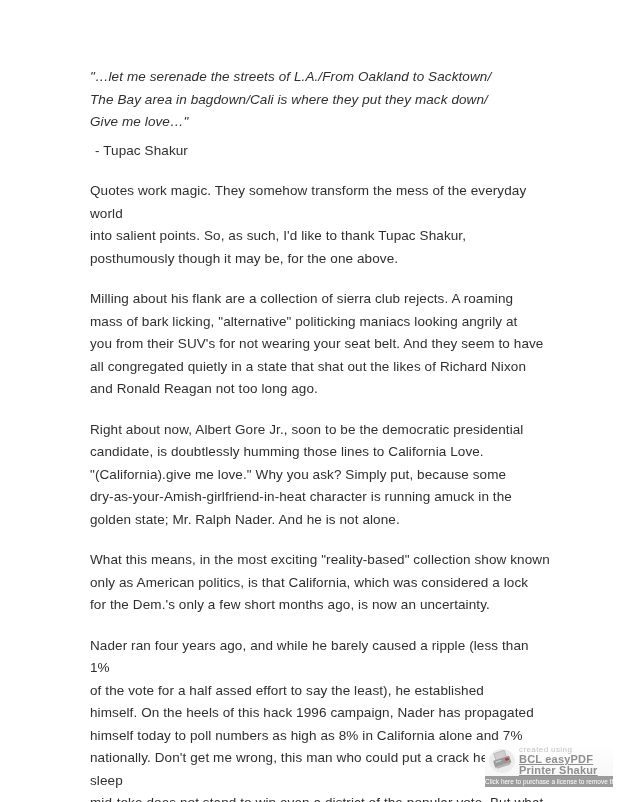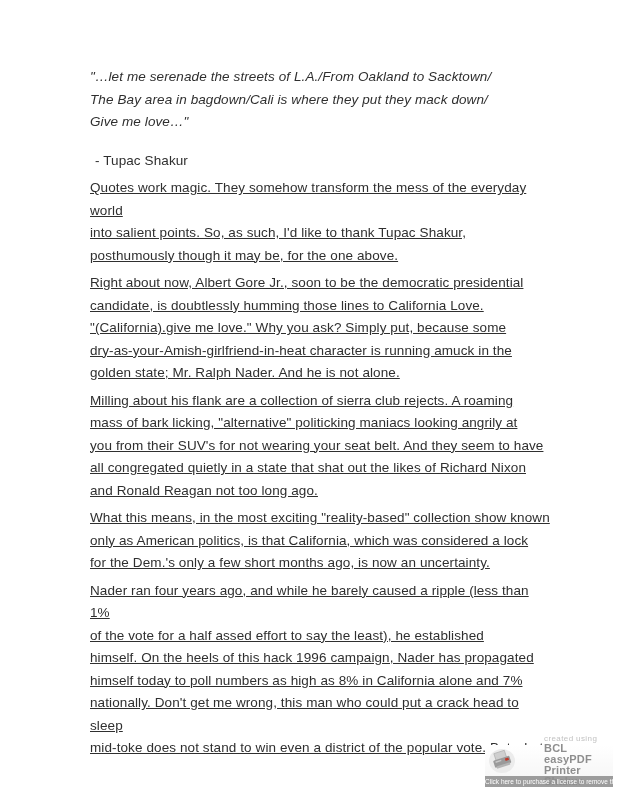--- a/index.html
+++ b/index.html
@@ -24,42 +24,40 @@
     font-size: 13.5px;
     line-height: 22.5px;
     letter-spacing: 0.1px;
   }
   .quote {
     font-style: italic;
     white-space: pre-line;
   }
   .attribution {
     padding-left: 5px;
-    margin-top: 16px;
+    margin-top: 6px;
   }
   .para {
     white-space: pre-line;
-    margin-top: 5px;
-    text-decoration: underline;
+    margin-top: 18px;
   }
   
   .watermark {
     position: absolute;
     right: 7px;
     bottom: 15px;
     width: 128px;
     cursor: pointer;
     background: #fdfdfd;
   }
   .wm-top {
     display: flex;
     align-items: center;
     height: 31px;
     background: linear-gradient(#ffffff, #f7f7f7);
-    gap: 25px;
   }
   .wm-icon {
     width: 34px;
     height: 30px;
     display: flex;
     align-items: center;
     justify-content: center;
     flex: 0 0 34px;
   }
   .wm-text {
@@ -72,20 +70,21 @@
     line-height: 9px;
     color: #c2c2c2;
     letter-spacing: 0.4px;
   }
   .wm-brand, .wm-product {
     font-size: 11px;
     line-height: 11px;
     font-weight: bold;
     color: #8e8e8e;
     letter-spacing: 0.2px;
+    text-decoration: underline;
   }
   .wm-bar {
     height: 11px;
     background: #9c9c9c;
     color: #ffffff;
     font-size: 6.5px;
     line-height: 11px;
     text-align: center;
     white-space: nowrap;
     overflow: hidden;
@@ -98,30 +97,30 @@
 
   <div class="content">
     <div class="quote">"…let me serenade the streets of L.A./From Oakland to Sacktown/
 The Bay area in bagdown/Cali is where they put they mack down/
 Give me love…"</div>
     <div class="attribution">- Tupac Shakur</div>
 
     <p class="para">Quotes work magic. They somehow transform the mess of the everyday world
 into salient points. So, as such, I'd like to thank Tupac Shakur,
 posthumously though it may be, for the one above.</p>
+    <p class="para">Milling about his flank are a collection of sierra club rejects. A roaming
+mass of bark licking, "alternative" politicking maniacs looking angrily at
+you from their SUV's for not wearing your seat belt. And they seem to have
+all congregated quietly in a state that shat out the likes of Richard Nixon
+and Ronald Reagan not too long ago.</p>
     <p class="para">Right about now, Albert Gore Jr., soon to be the democratic presidential
 candidate, is doubtlessly humming those lines to California Love.
 "(California).give me love."  Why you ask? Simply put, because some
 dry-as-your-Amish-girlfriend-in-heat character is running amuck in the
 golden state; Mr. Ralph Nader. And he is not alone.</p>
-    <p class="para">Milling about his flank are a collection of sierra club rejects. A roaming
-mass of bark licking, "alternative" politicking maniacs looking angrily at
-you from their SUV's for not wearing your seat belt. And they seem to have
-all congregated quietly in a state that shat out the likes of Richard Nixon
-and Ronald Reagan not too long ago.</p>
     <p class="para">What this means, in the most exciting "reality-based" collection show known
 only as American politics, is that California, which was considered a lock
 for the Dem.'s only a few short months ago, is now an uncertainty.</p>
     <p class="para">Nader ran four years ago, and while he barely caused a ripple (less than 1%
 of the vote for a half assed effort to say the least), he established
 himself. On the heels of this hack 1996 campaign, Nader has propagated
 himself today to poll numbers as high as 8% in California alone and 7%
 nationally. Don't get me wrong, this man who could put a crack head to sleep
 mid-toke does not stand to win even a district of the popular vote. But what</p>
   </div>

